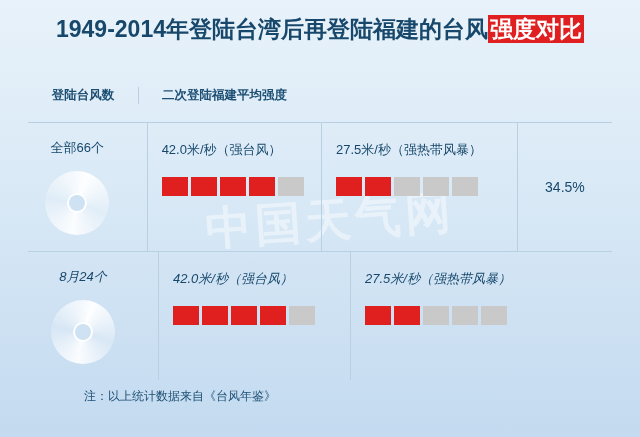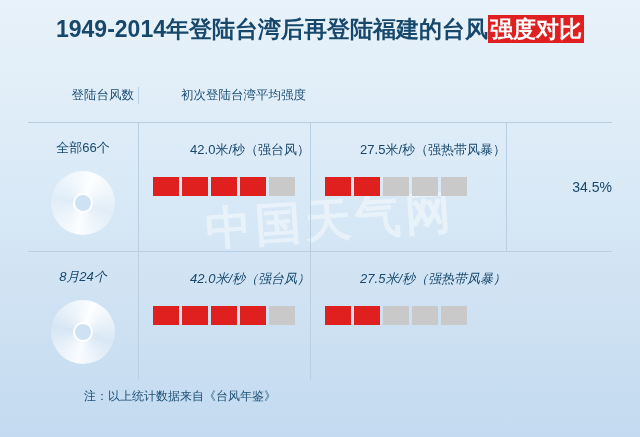--- a/index.html
+++ b/index.html
@@ -51,36 +51,38 @@
   }
   .hrow{
     display:flex;
     align-items:center;
     height:54px;
     border-bottom:1px solid #b9cfe2;
   }
   .hcell{
     font-size:12.5px;
     color:#1d4f74;
-    text-align:right;
+    text-align:center;
     padding:0 4px;
     box-sizing:border-box;
     white-space:nowrap;
+    font-weight:bold;
   }
   .c0{width:110px;}
   .c1{width:172px;border-left:1px solid #b9cfe2;}
   .c2{width:196px;border-left:1px solid #b9cfe2;}
   .c3{width:106px;border-left:1px solid #b9cfe2;}
 
   .drow{
     display:flex;
     align-items:stretch;
     height:128px;
     border-bottom:1px solid #b9cfe2;
     position:relative;
+    gap:20px;
   }
   .drow:last-child{border-bottom:none;font-style:italic;}
   .dcell{
     box-sizing:border-box;
     position:relative;
   }
   .dcell.b{border-left:1px solid #b9cfe2;}
 
   .rowlabel{
     text-align:center;
@@ -105,41 +107,41 @@
   .typhoon .eye{
     position:absolute;left:24px;top:24px;width:16px;height:16px;
     border-radius:50%;
     background:#cfe2f3;
     box-shadow:0 0 0 2px rgba(255,255,255,0.9);
   }
 
   .valtext{
     font-size:13px;
     color:#17486b;
-    text-align:right;
+    text-align:left;
     padding-left:14px;
     padding-top:18px;
     white-space:nowrap;
   }
   .bars{
     position:absolute;
     left:14px;top:54px;
     display:flex;
     gap:3px;
   }
   .blk{
     width:26px;height:19px;
     background:#c9c9c9;
   }
   .blk.on{background:#e01f1f;}
 
   .pct{
     font-size:14px;
     color:#17486b;
-    text-align:right;
+    text-align:center;
     padding-top:56px;
   }
   .note{
     position:absolute;
     left:48px;top:388px;
     font-size:12px;
     color:#1d4f74;
     white-space:nowrap;
     margin-left:36px;
   }
@@ -152,21 +154,21 @@
   <div class="title">
     <span>1949-2014年登陆台湾后再登陆福建的台风</span><span class="hl">强度对比</span>
   </div>
 
   <div class="watermark">中国天气网</div>
 
   <div class="table">
 
     <div class="hrow">
       <div class="hcell c0">登陆台风数</div>
-      <div class="hcell c1">初次登陆台湾平均强度</div>
+      <div class="hcell c1">二次登陆福建平均强度</div>
     </div>
 
     <div class="drow">
       <div class="dcell c0">
         <div class="rowlabel">全部66个</div>
         <div class="typhoon">
           <div class="swirl"></div>
             <div class="eye"></div>
         </div>
       </div>

